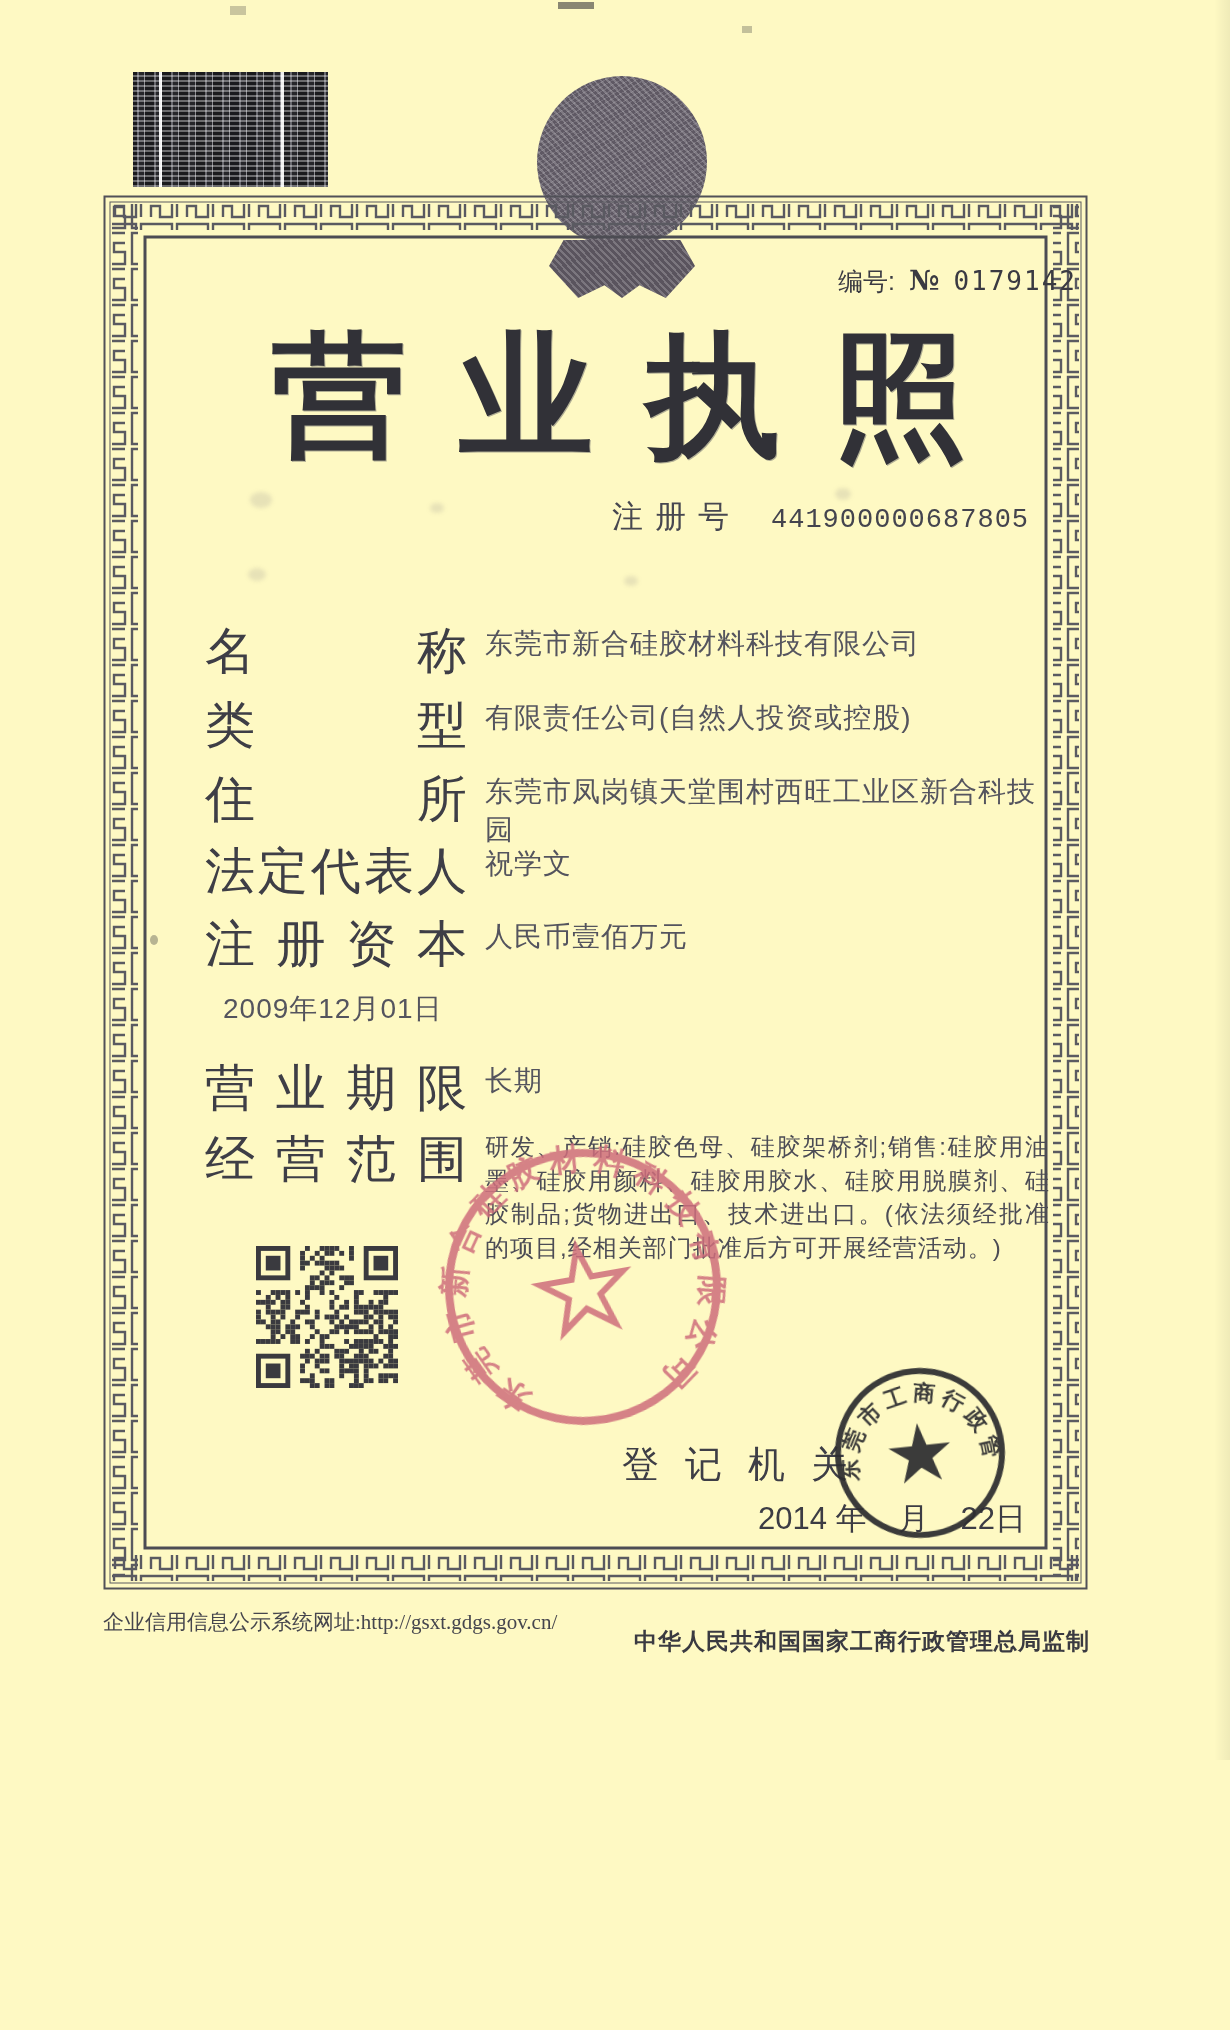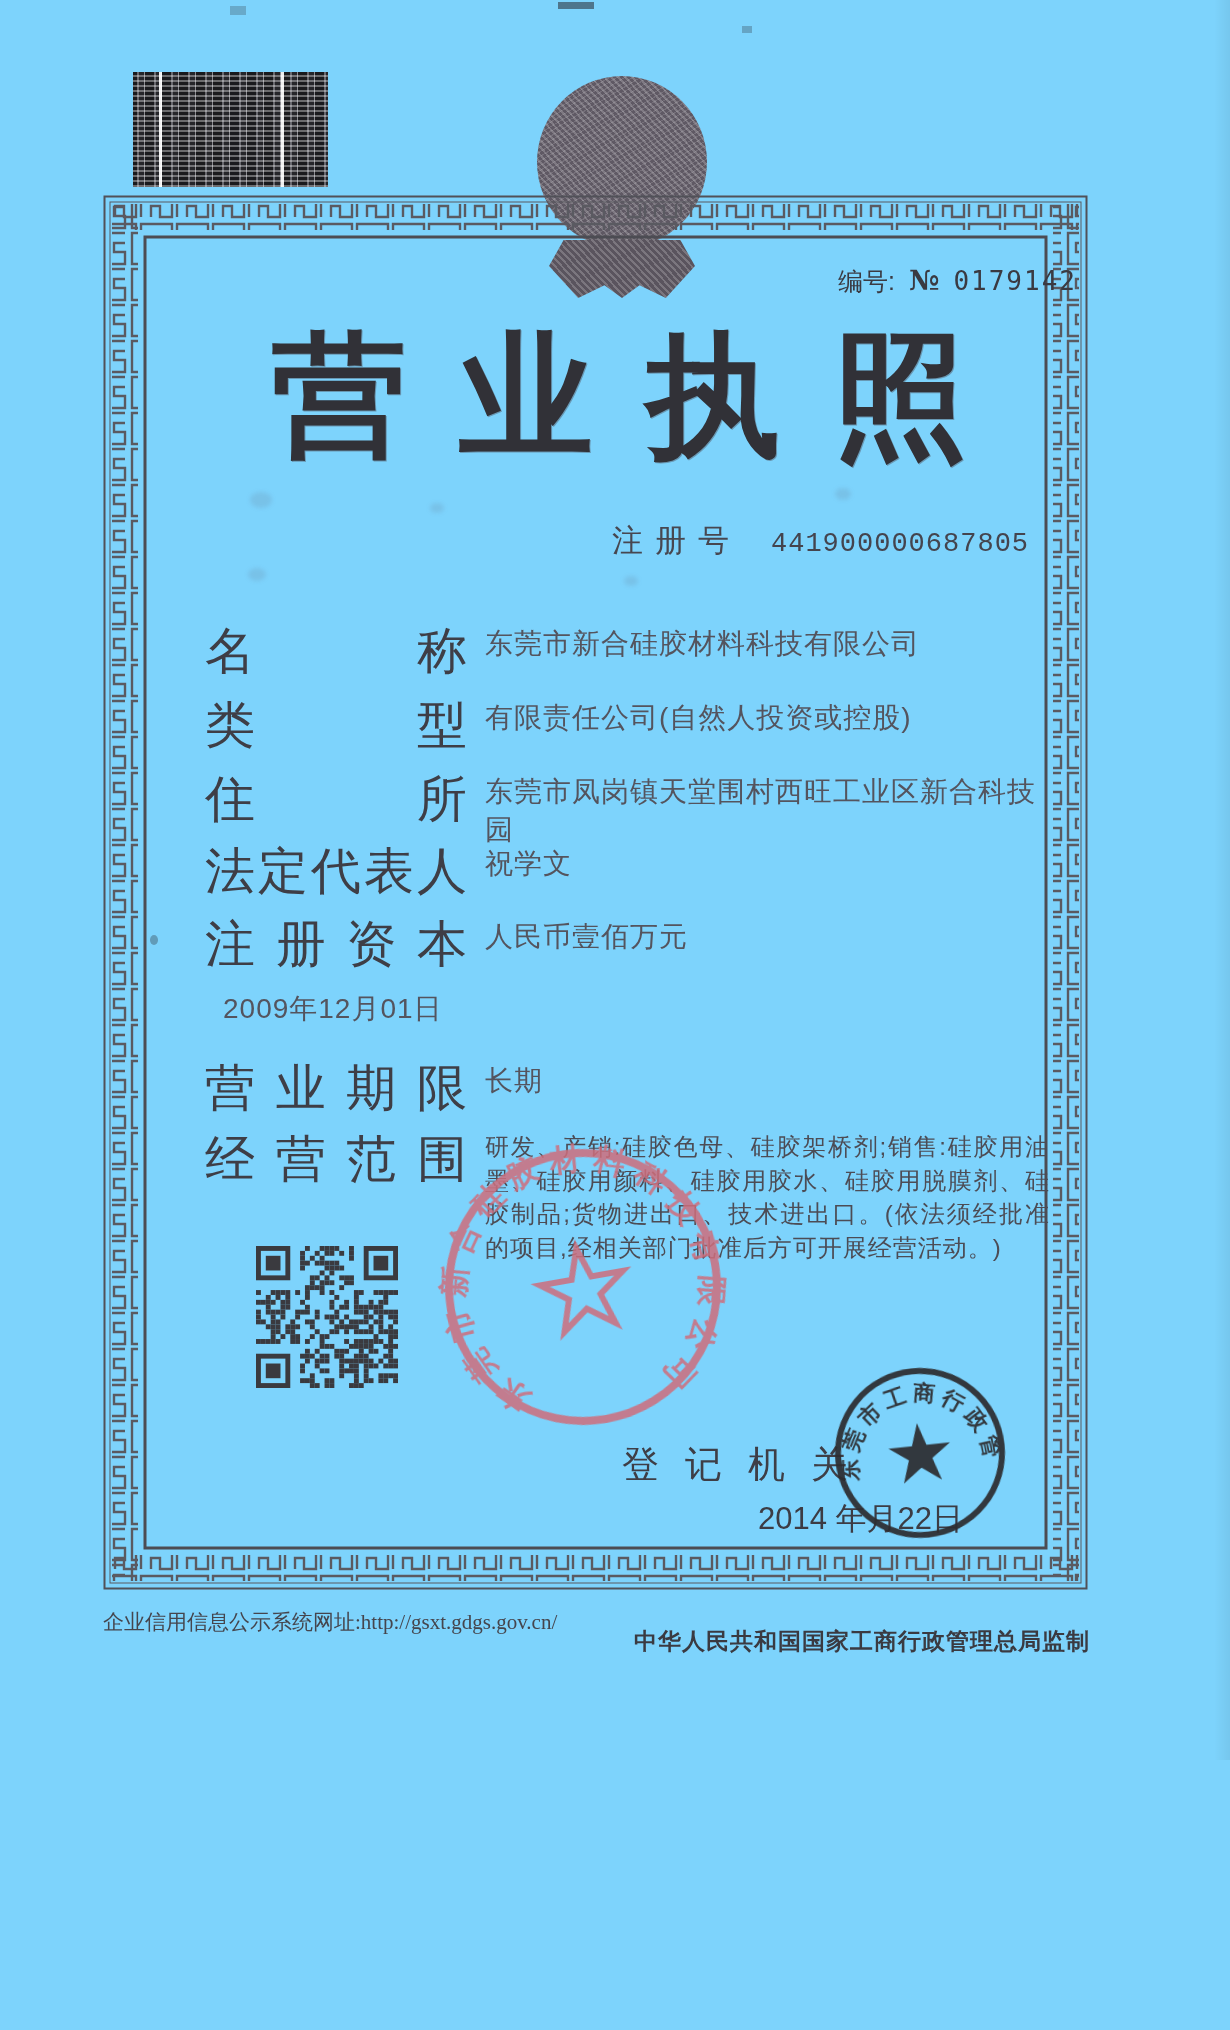--- a/index.html
+++ b/index.html
@@ -1,16 +1,16 @@
 <!DOCTYPE html>
 <html><head>
 <meta charset="utf-8">
 <style>
   html,body{margin:0;padding:0;}
-  .page{position:relative;width:1230px;height:2030px;background:#7dd3fc;overflow:hidden;
+  .page{position:relative;width:1230px;height:2030px;background:#fef9c3;overflow:hidden;
         font-family:"Liberation Sans",sans-serif;color:#3c3c43;}
   .abs{position:absolute;}
 
   
   .smudge{position:absolute;background:rgba(95,95,115,.14);border-radius:50%;filter:blur(2px);}
   .speck{position:absolute;background:rgba(40,40,48,.55);filter:blur(.6px);}
   .edge-shadow{position:absolute;right:0;top:0;width:16px;height:1760px;
                background:linear-gradient(90deg,rgba(0,0,0,0),rgba(0,0,0,.06));}
 
   
@@ -42,42 +42,42 @@
   .serial{left:838px;top:250px;display:flex;gap:14px;align-items:baseline;font-size:25px;color:#3a3a42;}
   .serial .nosym{font-family:"DejaVu Serif",serif;font-weight:bold;font-size:28px;}
   .serial .num{font-family:"DejaVu Sans Mono",monospace;letter-spacing:2px;font-size:26px;margin-top:16px;}
 
   
   .title{left:272px;top:316px;width:695px;display:flex;justify-content:space-between;
          font-size:134px;font-weight:700;color:#313137;line-height:1.2;
          text-shadow:1px 1px 0 rgba(80,80,90,.45);filter:blur(.3px);}
 
   
-  .regrow{left:612px;top:520px;display:flex;align-items:baseline;gap:30px;}
+  .regrow{left:612px;top:496px;display:flex;align-items:baseline;gap:30px;}
   .regrow .rlabel{font-size:31px;letter-spacing:12px;color:#474750;}
   .regrow .rnum{font-family:Liberation Mono, monospace;font-size:27px;letter-spacing:1px;color:#44444e;}
 
   
   .row{position:absolute;left:205px;width:845px;display:flex;}
   .flabel{width:262px;font-size:50px;color:#3e3e46;text-align:justify;text-align-last:justify;
           flex:none;filter:blur(.2px);}
   .fvalue{margin-left:18px;padding-top:7px;font-size:28px;color:#54545e;letter-spacing:1px;}
   .fvalue.scope{font-size:24px;line-height:1.4;width:600px;padding-top:4px;text-align:justify;color:#4c4c55;}
 
   
   .qr{left:256px;top:1246px;width:142px;height:142px;filter:blur(.4px);}
 
   
   .cseal{left:438px;top:1142px;width:290px;height:290px;transform:rotate(-10deg);opacity:.85;filter:blur(.4px);}
   
   .bseal{left:830px;top:1363px;width:180px;height:180px;transform:rotate(-6deg);opacity:.93;filter:blur(.3px);}
 
   
   .regorg{left:622px;top:1440px;font-size:37px;letter-spacing:26px;color:#3e3e46;filter:blur(.2px);}
-  .dateline{left:758px;top:1498px;width:268px;display:flex;
+  .dateline{left:758px;top:1498px;width:268px;display:flex;justify-content:space-between;
             font-size:31px;color:#3c3c44;}
 
   
   .footer-left{left:103px;top:1608px;font-family:Liberation Serif, serif;font-size:21px;color:#45454d;}
   .footer-right{left:0;top:1606px;width:1090px;text-align:right;font-size:23px;color:#3a3a41;
                 font-family:"Liberation Serif",serif;font-weight:600;letter-spacing:1px;margin-top:20px;}
 </style>
 </head>
 <body>
 

